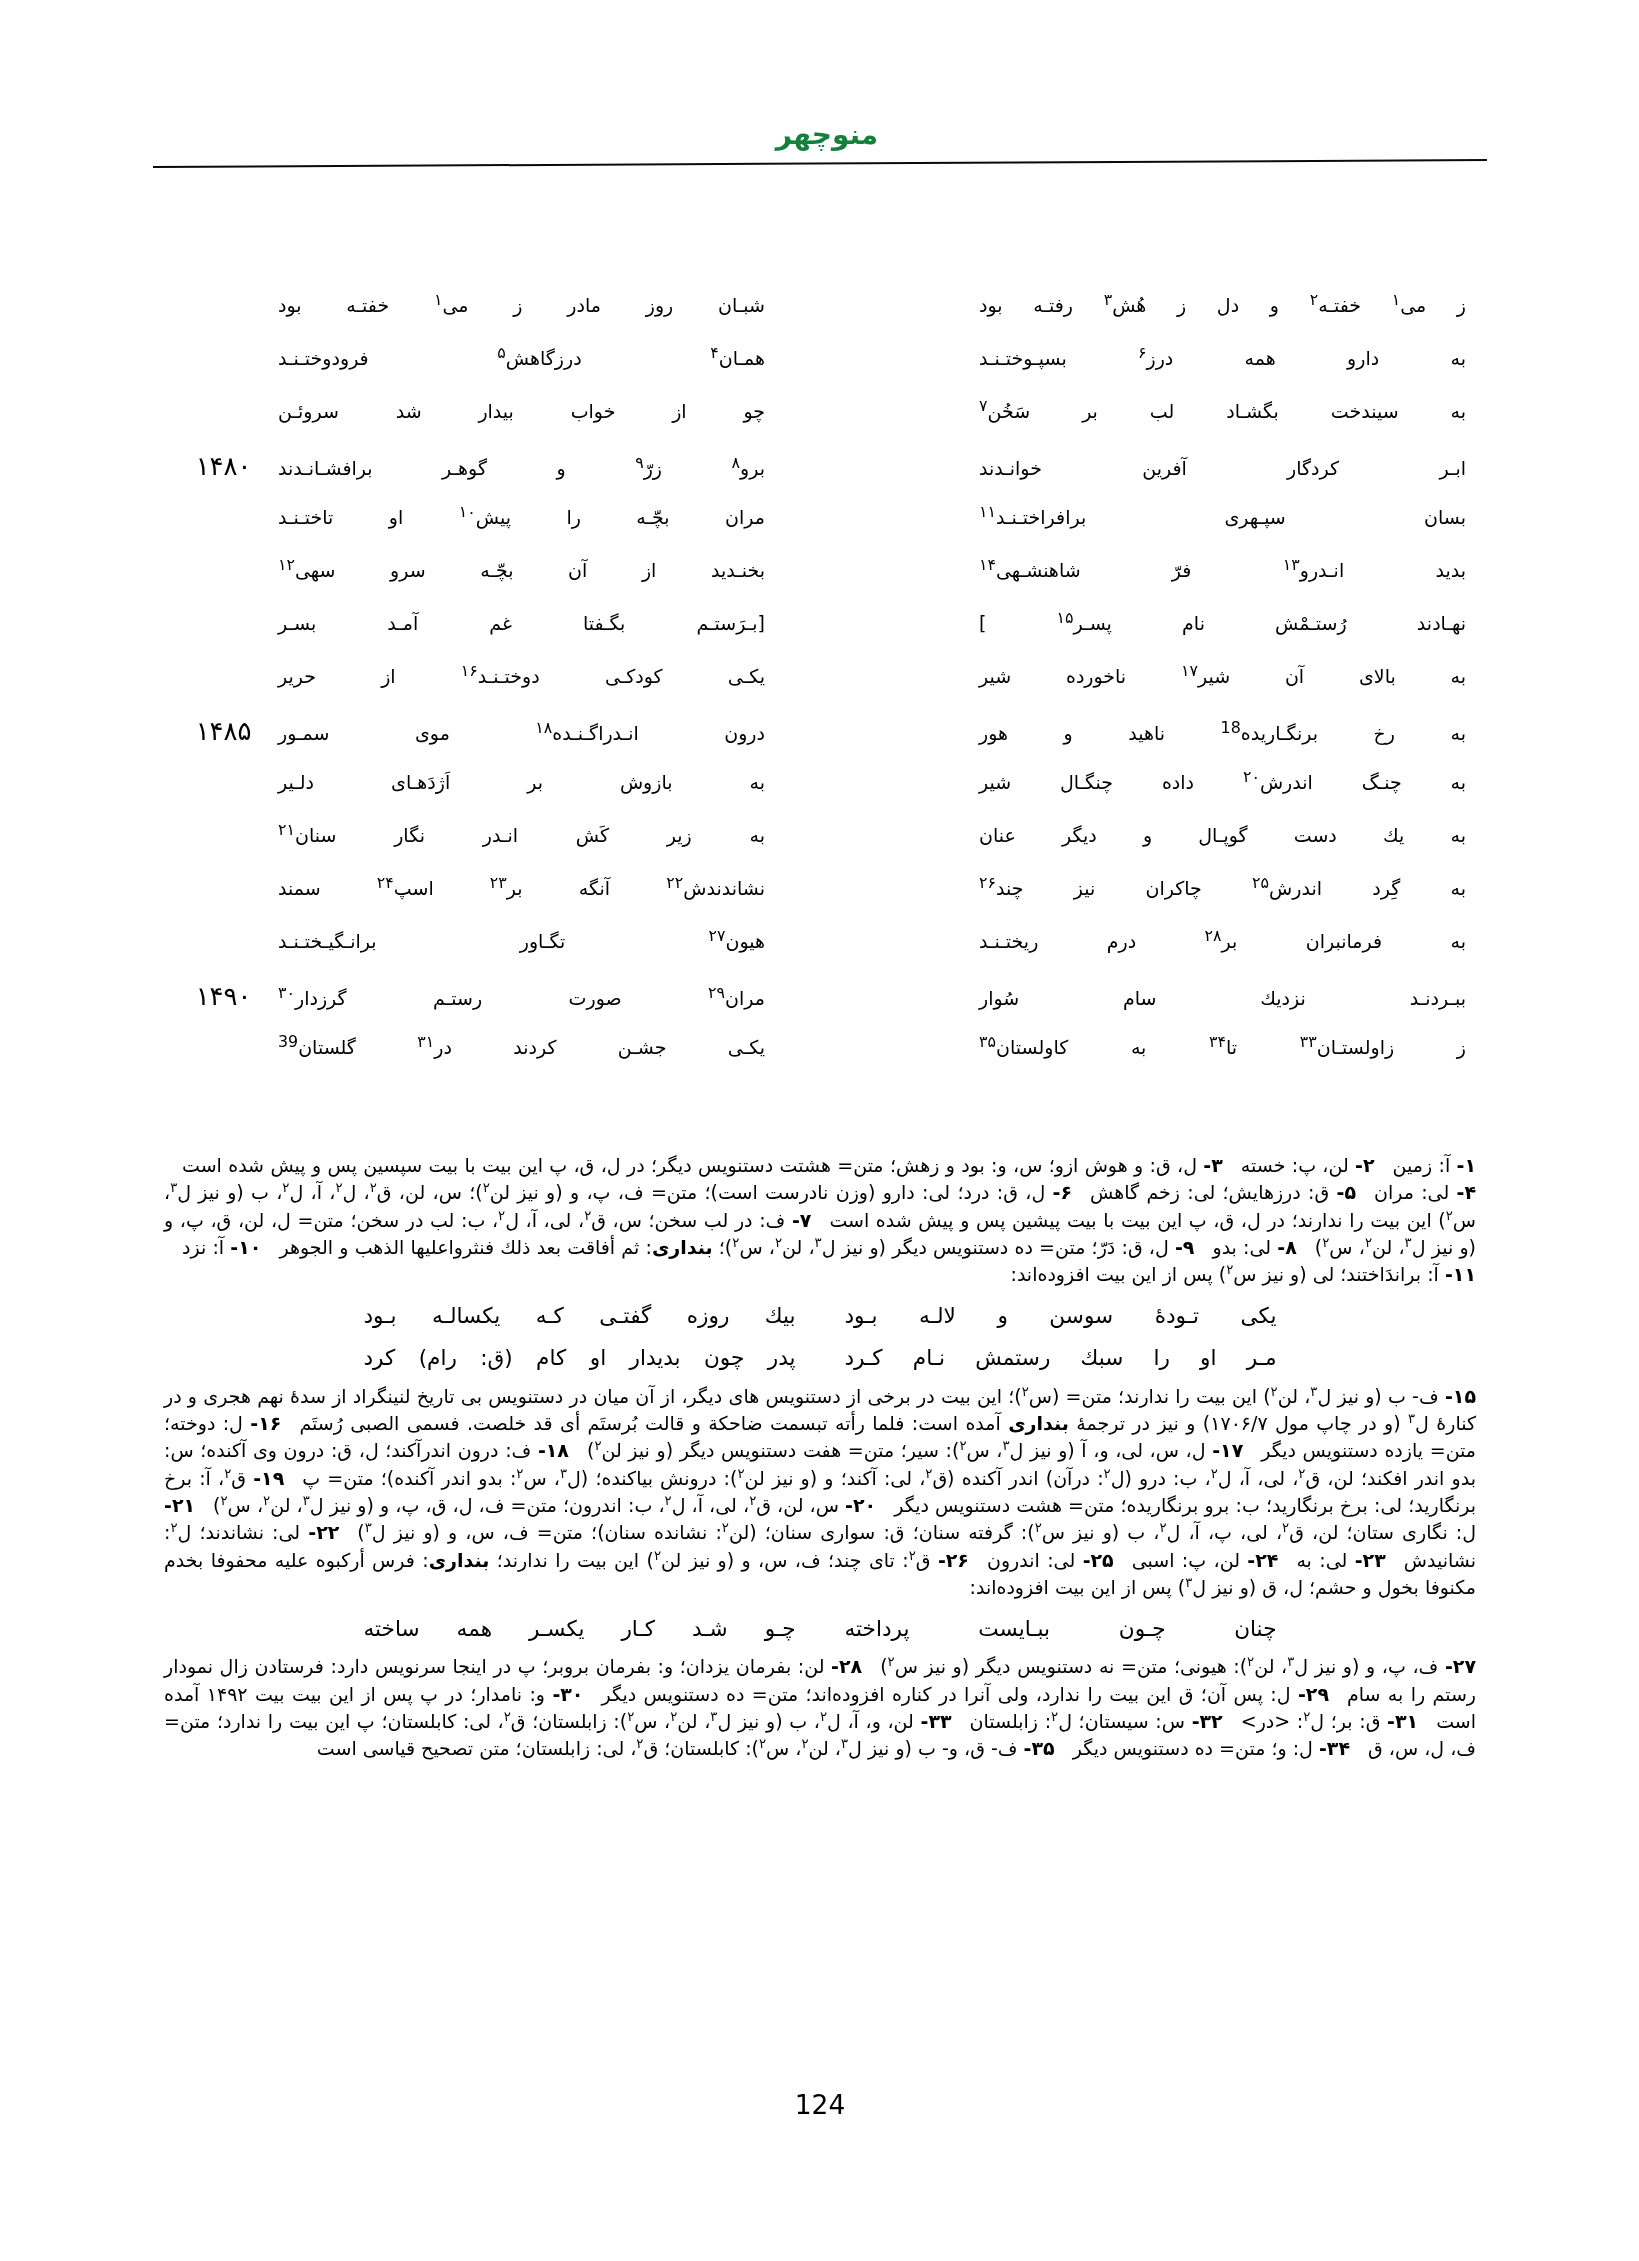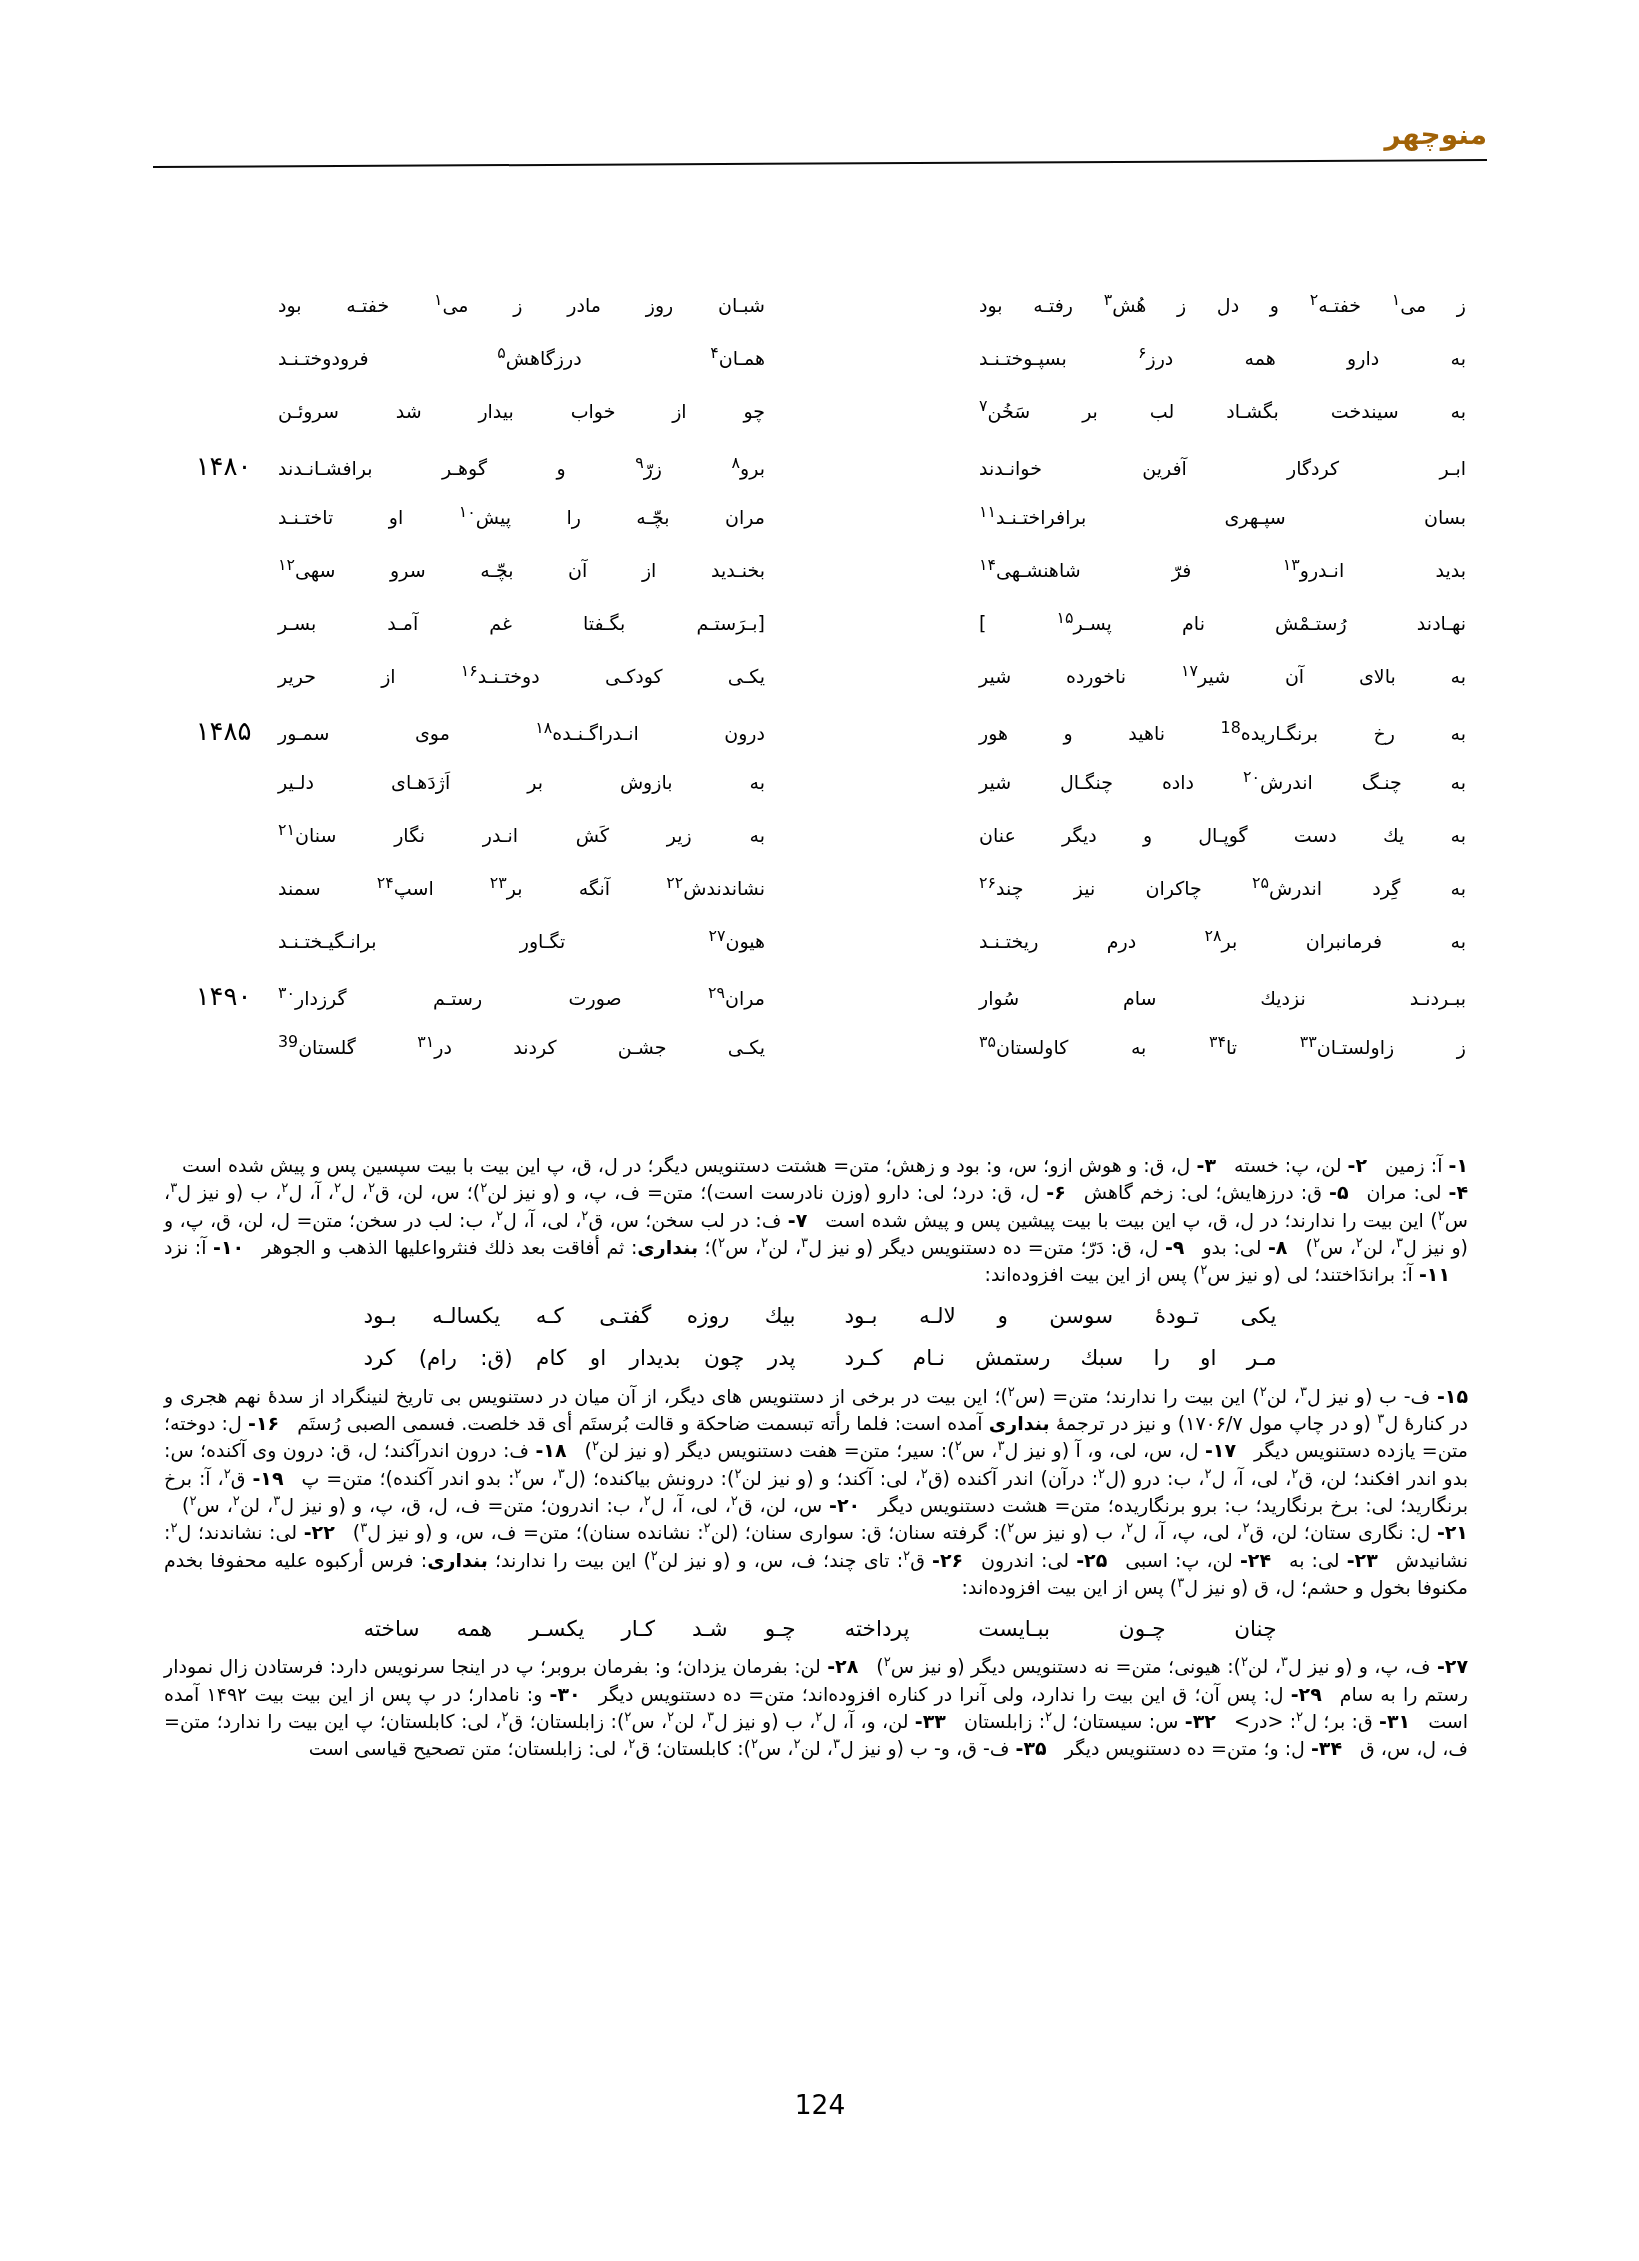--- a/index.html
+++ b/index.html
@@ -25,28 +25,28 @@
 
   
   .header-zone {
     position: absolute;
     top: 118px;
     right: 153px;
     left: 153px;
     height: 84px;
   }
   .running-head {
-    text-align: right;
+    text-align: center;
     direction: rtl;
     font-size: 28px;
     font-weight: 700;
     letter-spacing: 0px;
     padding-left: 14px;
     padding-bottom: 8.4px;
-    color: #a16207;
+    color: #15803d;
   }
   .head-rule {
     width: 100%;
     height: 0;
     border-top: 2.1px solid #0a0a0a;
     transform: rotate(-0.30deg);
     transform-origin: right center;
   }
 
   
@@ -96,21 +96,21 @@
     top: 1152px;
     right: 164px;
     left: 164px;
     direction: rtl;
     font-size: 19px;
     line-height: 1.44;
     text-align: justify;
     text-align-last: right;
   }
   .notes p {
-    margin: 0 8px 0 0;
+    margin: 0 0 0 0;
     text-indent: 0;
   }
   .notes .num {
     font-weight: 700;
     white-space: nowrap;
   }
   .notes .sp { display: inline-block; width: 18px; }
   .notes sup {
     font-size: 13.2px;
     vertical-align: super;

